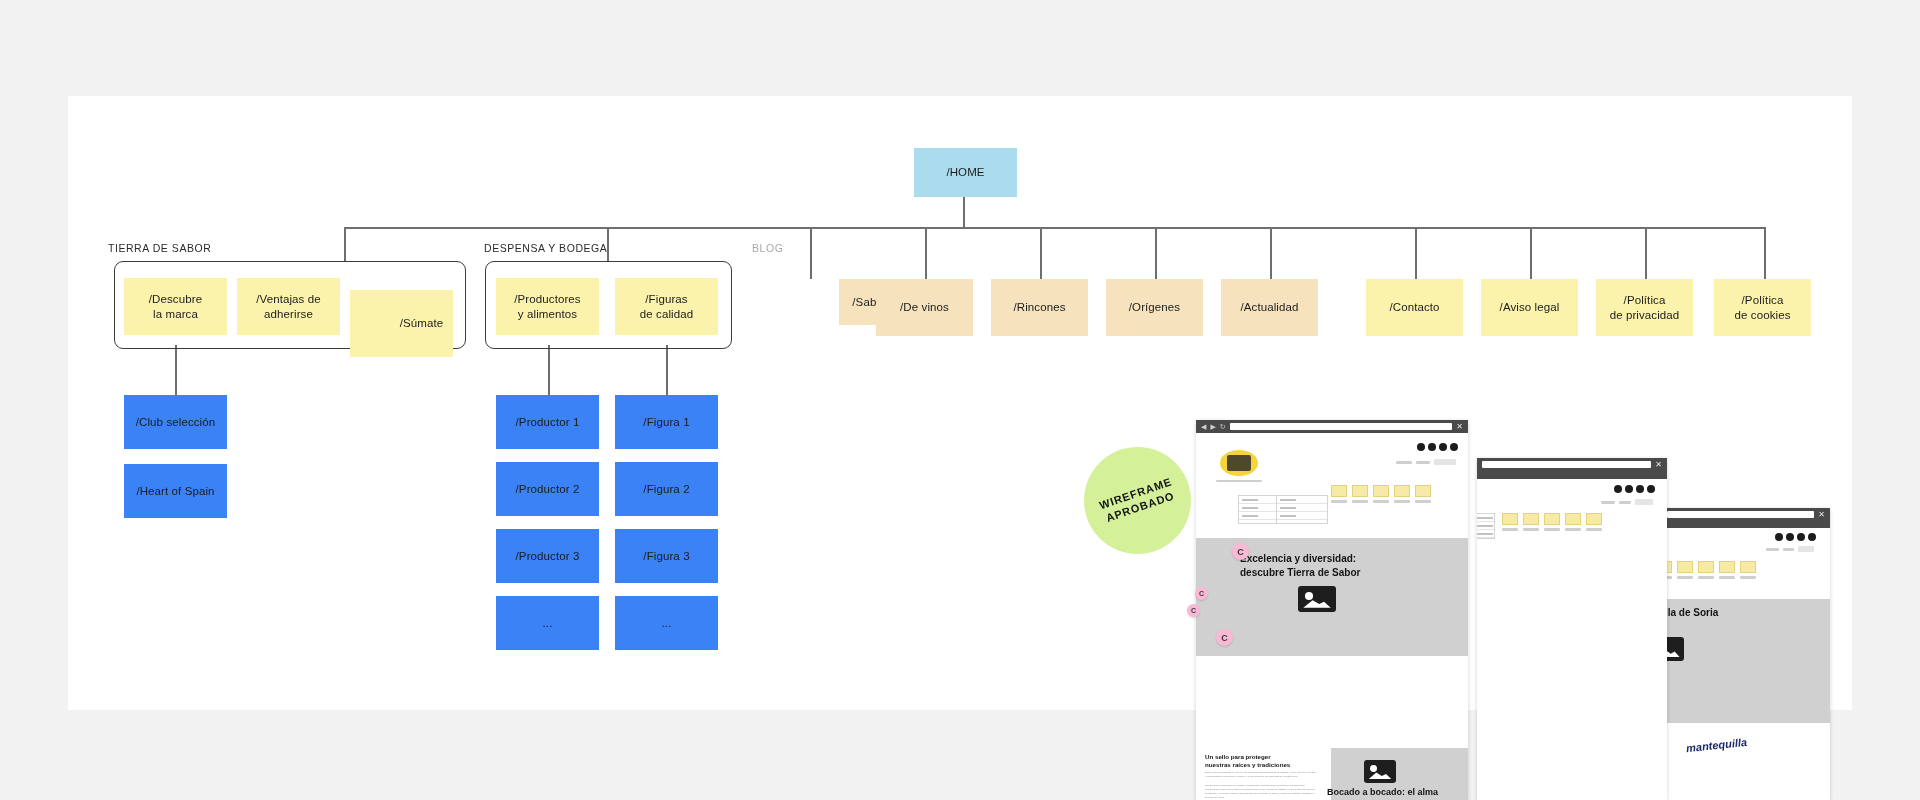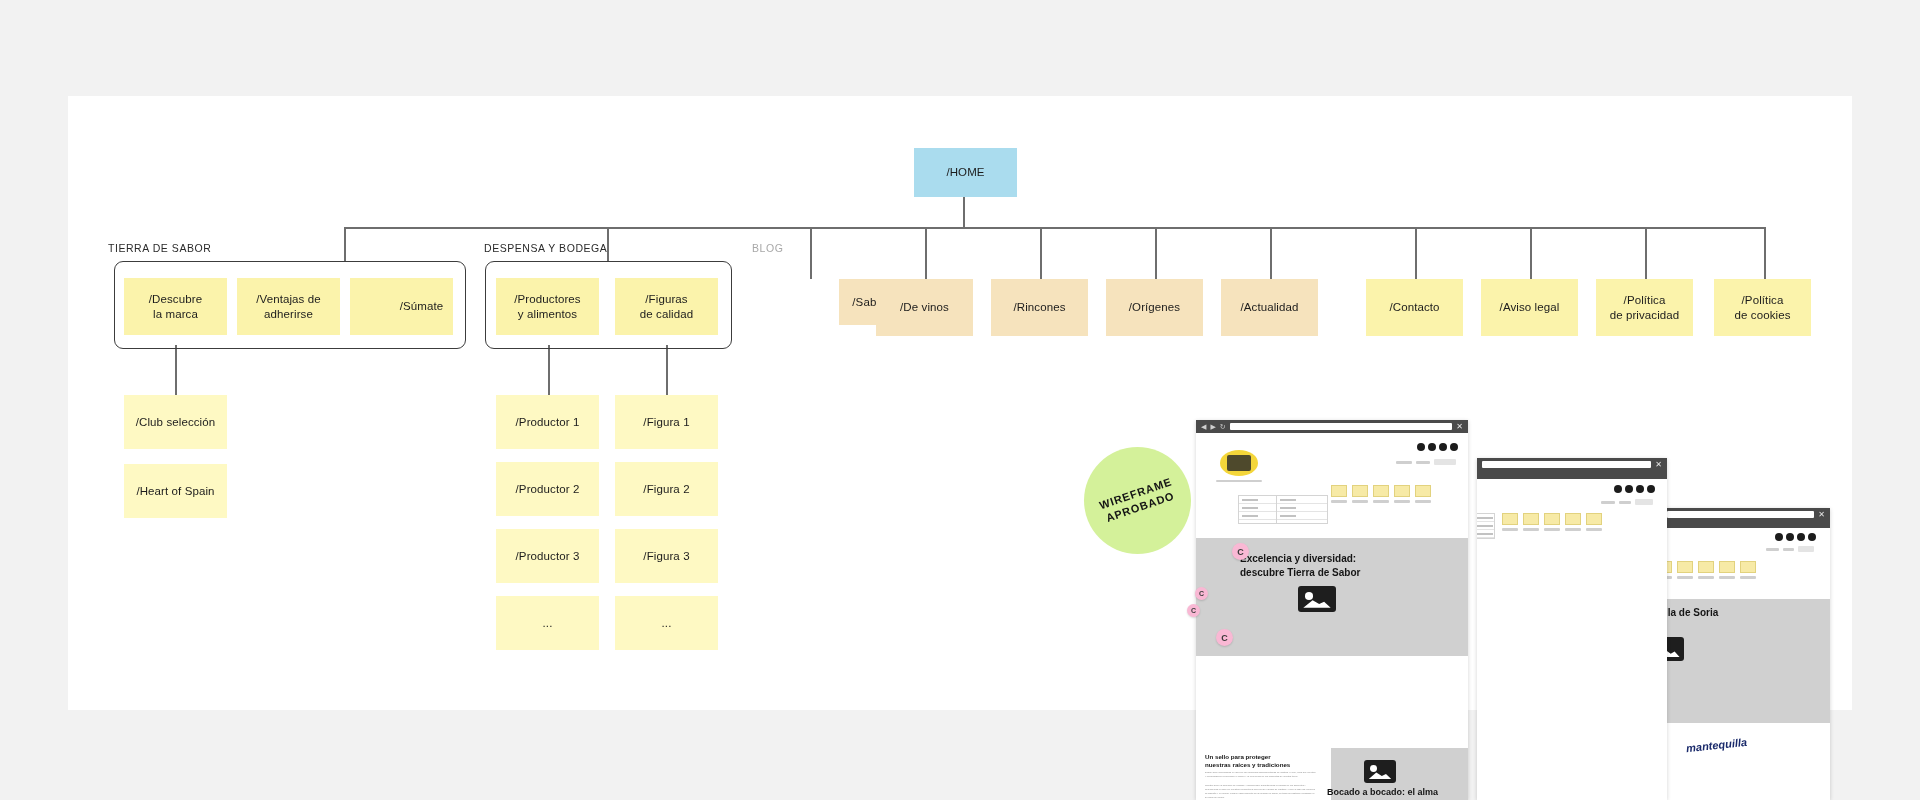--- a/index.html
+++ b/index.html
@@ -31,21 +31,21 @@
     text-align: center;
     font-size: 11.5px;
     line-height: 1.28;
     color: #1c1c1c;
     letter-spacing: .1px;
     white-space: pre-line;
   }
   .home   { background: #aadcee; }
   .yellow { background: #fbf3ab; }
   .orange { background: #f6e3bd; }
-  .pink   { background: #fef9c3; }
+  .pink   { background: #3b82f6; }
 
   
   .group {
     position: absolute;
     border: 1.4px solid #3c3c3c;
     border-radius: 9px;
     background: transparent;
   }
   .grouplabel {
     position: absolute;
@@ -167,21 +167,21 @@
 
   <div class="group" style="left:485px; top:261px; width:247px; height:88px;"></div>
   <div class="grouplabel" style="left:484px; top:242px;">DESPENSA Y BODEGA</div>
 
   <div class="grouplabel muted" style="left:752px; top:242px;">BLOG</div>
 
   <div class="node yellow" style="left:124px; top:278px; width:103px; height:57px;">/Descubre
 la marca</div>
   <div class="node yellow" style="left:237px; top:278px; width:103px; height:57px;">/Ventajas de
 adherirse</div>
-  <div class="node yellow" style="left:350px; top:278px; width:103px; height:57px;padding-left:40px;">/Súmate</div>
+  <div class="node yellow" style="left:350px; top:290px; width:103px; height:67px;padding-left:40px;">/Súmate</div>
 
   <div class="node pink" style="left:124px; top:395px; width:103px; height:54px;">/Club selección</div>
   <div class="node pink" style="left:124px; top:464px; width:103px; height:54px;">/Heart of Spain</div>
 
   <div class="node yellow" style="left:496px; top:278px; width:103px; height:57px;">/Productores
 y alimentos</div>
   <div class="node yellow" style="left:615px; top:278px; width:103px; height:57px;">/Figuras
 de calidad</div>
 
   <div class="node pink" style="left:496px; top:395px; width:103px; height:54px;">/Productor 1</div>

